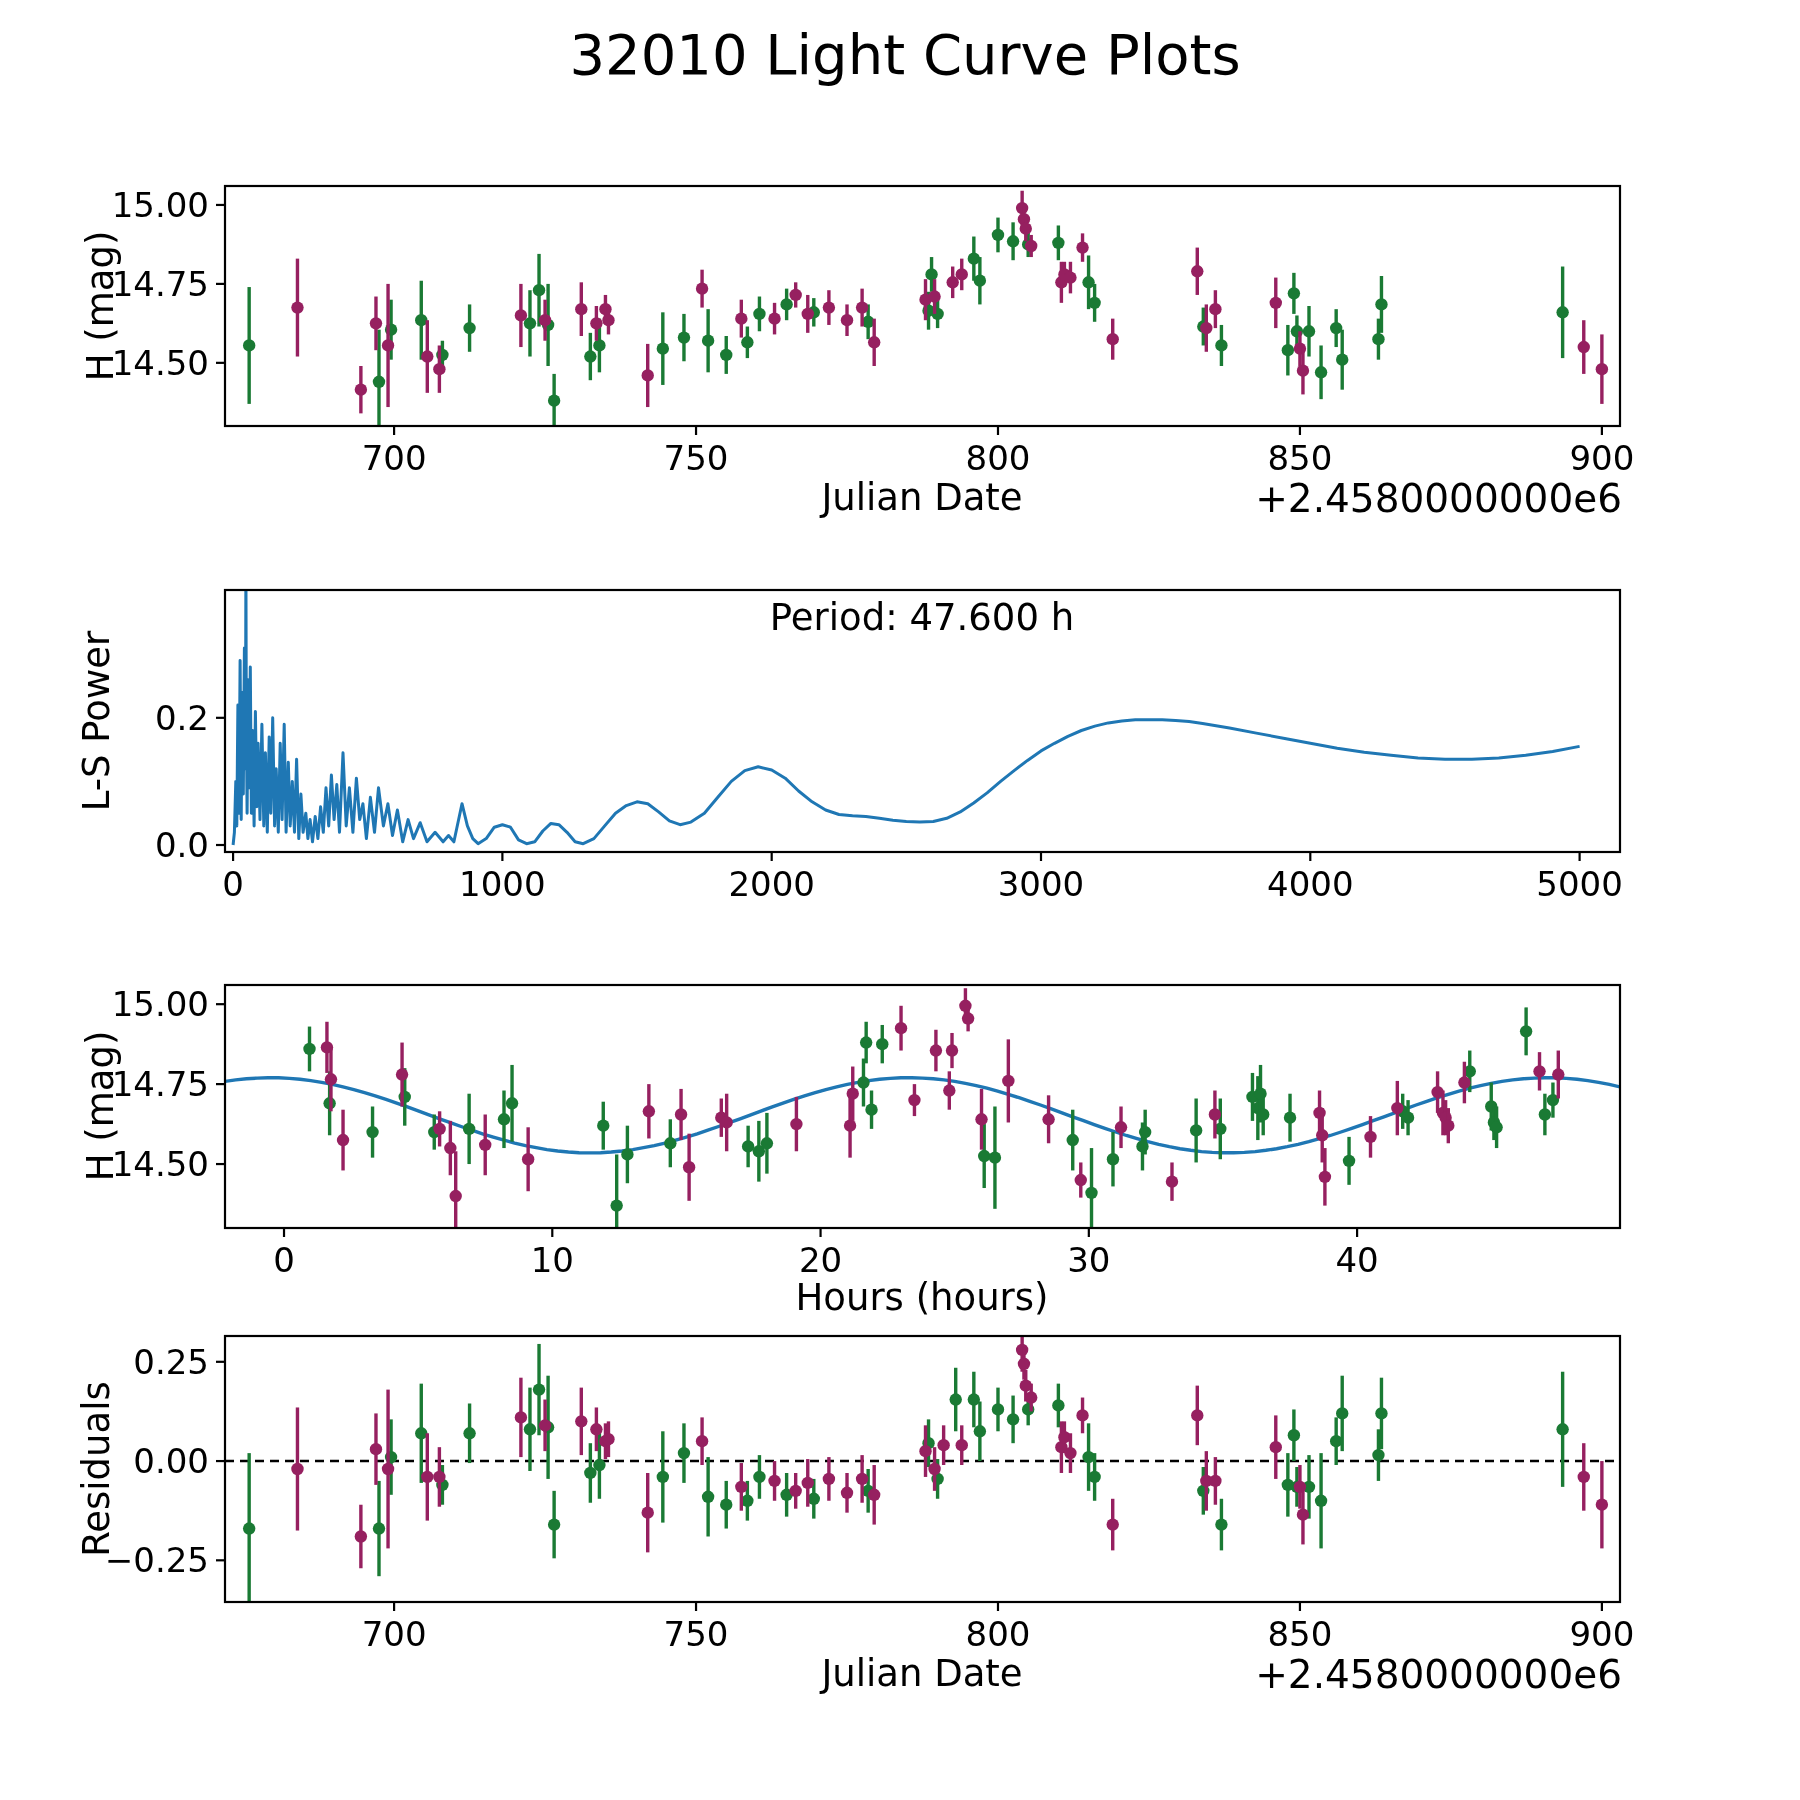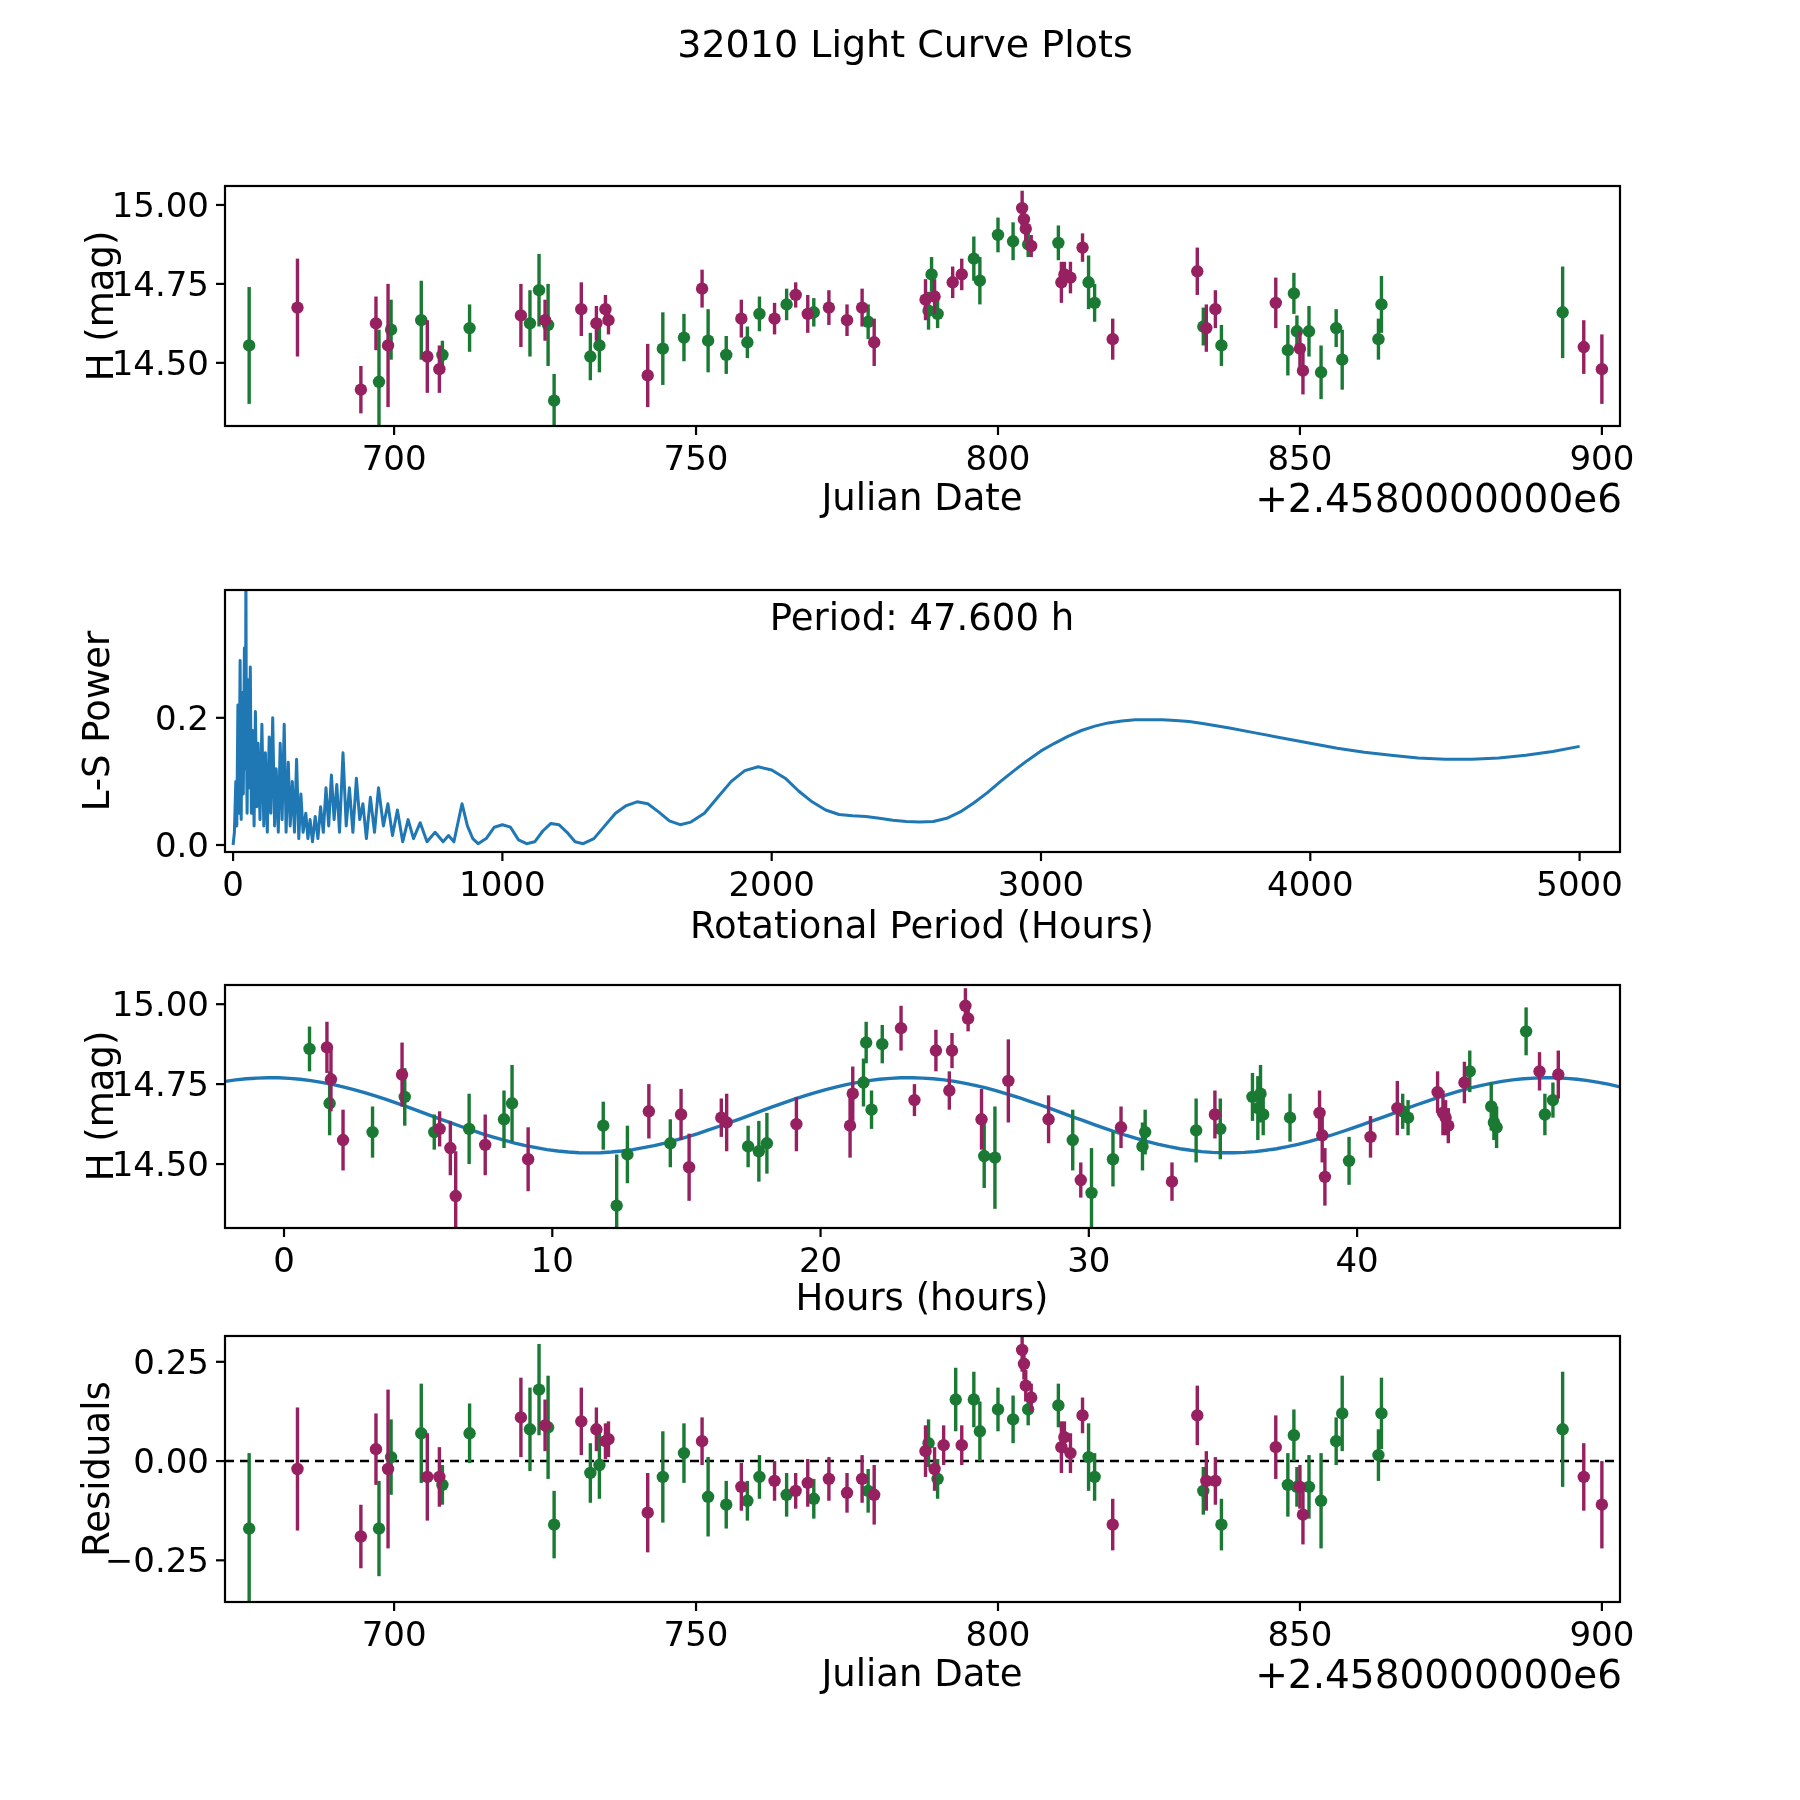--- a/index.html
+++ b/index.html
@@ -1,19 +1,19 @@
 <!DOCTYPE html>
 <html><head>
 <meta charset="utf-8">
 <style>
   html,body{margin:0;padding:0;background:#ffffff;}
   #figure{position:relative;width:1800px;height:1800px;background:#ffffff;
           font-family:"DejaVu Sans","Liberation Sans",sans-serif;color:#000;overflow:hidden;}
   .lbl{position:absolute;white-space:nowrap;}
-  .title{font-size:38px;transform:translateX(-50%);}
+  .title{font-size:56px;transform:translateX(-50%);}
   .xlabel{font-size:37px;transform:translateX(-50%);}
   .offset{font-size:39px;transform:translateX(-100%);}
   .ylabel{font-size:37px;transform:translate(-50%,-50%) rotate(-90deg);}
   .annot{font-size:37px;transform:translateX(-50%);text-align:right;}
   svg{position:absolute;left:0;top:0;}
 </style>
 </head>
 <body>
 
 <div id="figure">
@@ -644,21 +644,20 @@
     </svg>
 
   <div class="lbl title" style="left:905px;top:22px;">32010 Light Curve Plots</div>
 
   <div class="lbl ylabel" style="left:100px;top:306px;">H (mag)</div>
   <div class="lbl xlabel" style="left:922px;top:476px;">Julian Date</div>
   <div class="lbl offset" style="left:1622px;top:476px;">+2.4580000000e6</div>
 
   <div class="lbl annot" style="left:922px;top:596px;">Period: 47.600 h</div>
   <div class="lbl ylabel" style="left:96px;top:721px;">L-S Power</div>
-  <div class="lbl xlabel" style="left:922px;top:904px;">Rotational Period (Hours)</div>
 
   <div class="lbl ylabel" style="left:100px;top:1106px;">H (mag)</div>
   <div class="lbl xlabel" style="left:922px;top:1276px;">Hours (hours)</div>
 
   <div class="lbl ylabel" style="left:96px;top:1469px;">Residuals</div>
   <div class="lbl xlabel" style="left:922px;top:1652px;">Julian Date</div>
   <div class="lbl offset" style="left:1622px;top:1652px;">+2.4580000000e6</div>
 </div>
 
 </body></html>

